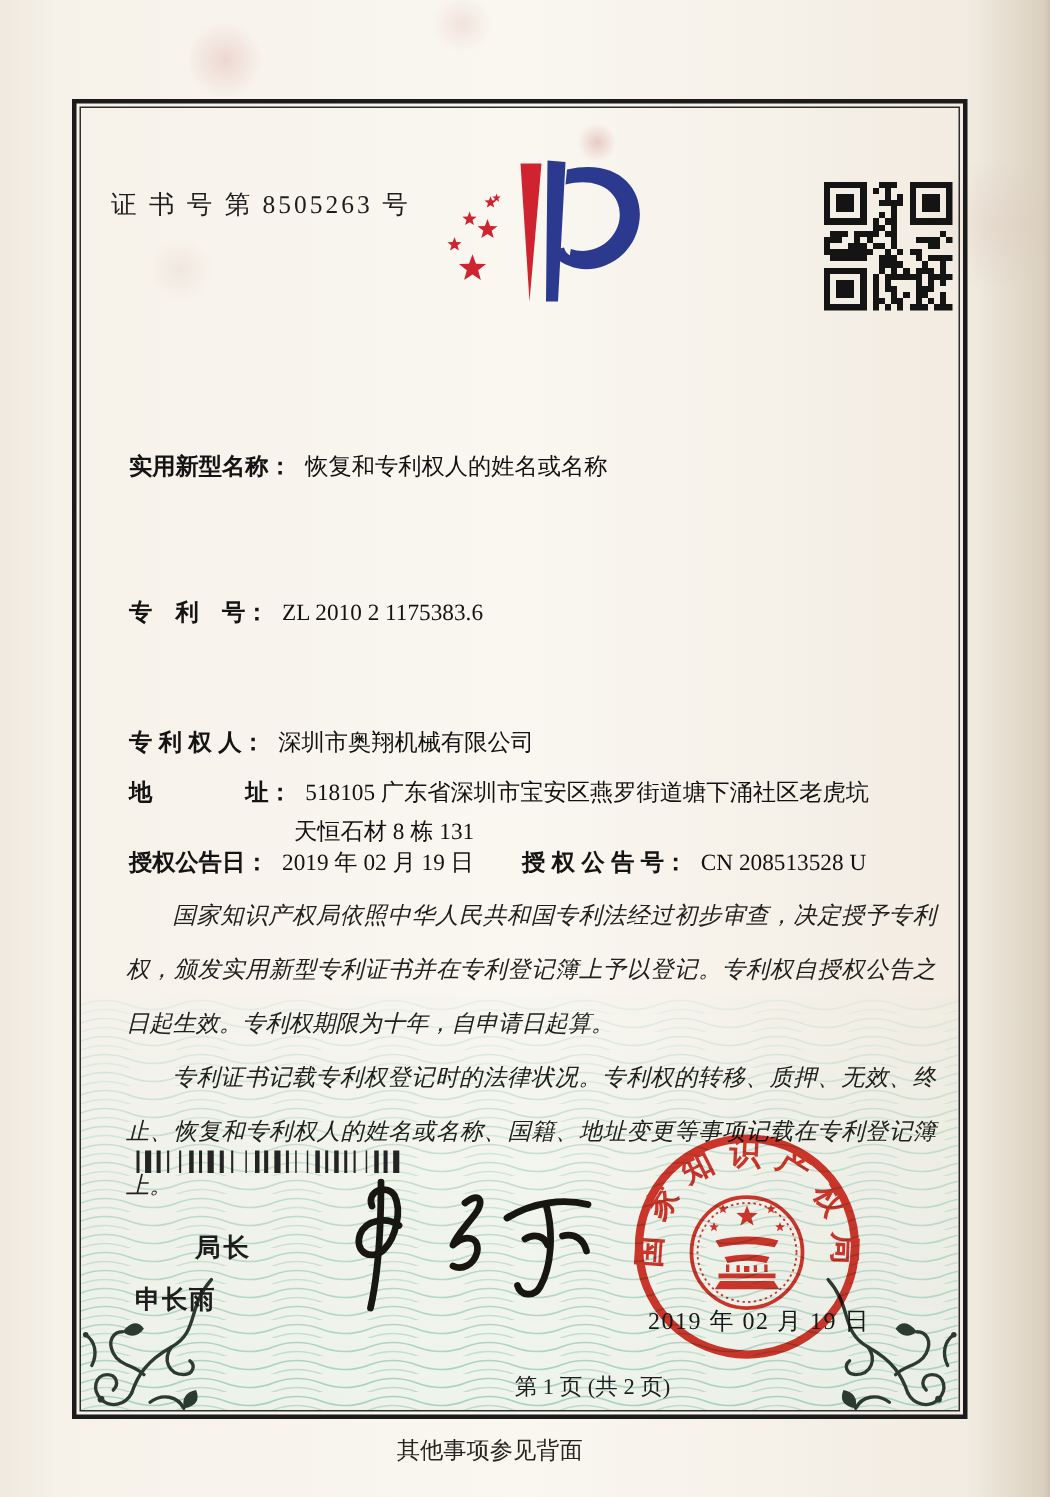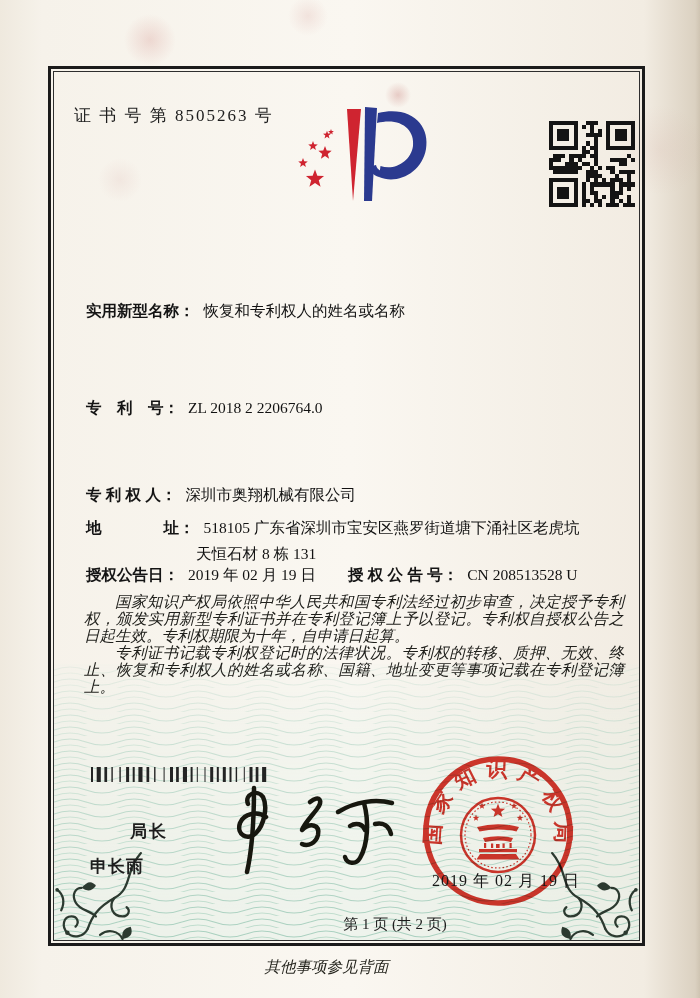--- a/index.html
+++ b/index.html
@@ -16,47 +16,47 @@
       linear-gradient(90deg,#efe9de 0%,#f6f2ea 6%,#faf7f1 50%,#f2ece2 92%,#dbd1c1 99.3%,#cfc4b2 100%),
       #f3eee5;
   }
   .abs { position:absolute; }
   .frame { left:48px; top:66px; width:597px; height:880px; border:3px solid #1b1b1b; z-index:1; }
   .frame-inner { position:absolute; inset:2px; border:1px solid #2e2e2e; }
   .waves { left:54px; top:664px; width:585px; height:276px; z-index:2; }
   .flourish { width:94px; height:94px; z-index:3; }
   .flourish-left { left:51px; top:849px; }
   .flourish-right { left:548px; top:849px; transform:scaleX(-1); }
-  .cert-number { left:74px; top:104px; font-size:17px; letter-spacing:2px; z-index:4; }
+  .cert-number { left:74px; top:125px; font-size:17px; letter-spacing:2px; z-index:4; }
   .logo { left:283px; top:101px; width:150px; height:108px; z-index:4; }
   .qr { left:549px; top:121px; width:86px; height:86px; z-index:4; }
   .title { left:48px; width:597px; top:220px; text-align:center; font-size:39px; font-weight:bold;
            letter-spacing:7px; z-index:4; color:#161616; }
   .frow { left:86px; font-size:15.5px; z-index:4; white-space:nowrap; }
   .flabel { font-family:"Liberation Sans","DejaVu Sans",sans-serif; font-weight:bold; color:#141414; }
   .fvalue { margin-left:9px; color:#121212; }
   .row-name { top:301px; } .row-inventor { top:356px; } .row-patentno { top:398px; }
   .row-filing { top:442px; } .row-patentee { top:485px; } .row-addr1 { top:518px; }
   .row-addr2 { top:544px; left:196px; } .row-grant { top:565px; width:545px; }
   .grant2 { position:absolute; left:262px; top:0; }
-  .body-text { left:84px; top:593px; width:540px; font-size:15.5px; line-height:17px;
+  .body-text { left:84px; top:593px; width:540px; font-size:15.5px; line-height:36px;
                text-align:justify; font-style:italic; z-index:4; color:#20201c; }
   .body-text p { text-indent:2em; }
   .barcode { left:90px; top:766px; width:182px; height:18px; z-index:4; }
   .director-title { left:90px; top:820px; font-family:"Liberation Sans","DejaVu Sans",sans-serif;
                     font-weight:bold; font-size:17px; z-index:4; letter-spacing:2px;margin-left:40px; }
   .director-name { left:90px; top:855px; font-family:"Liberation Sans","DejaVu Sans",sans-serif;
                    font-weight:bold; font-size:17px; z-index:4; letter-spacing:1px; }
   .signature { left:214px; top:776px; width:195px; height:106px; z-index:4; }
   .seal { left:416px; top:747px; width:164px; height:170px; z-index:5; mix-blend-mode:multiply; opacity:.93; }
   .seal-date { left:413px; top:871px; width:186px; text-align:center; font-size:16px;
                letter-spacing:1px; z-index:6; color:#171717; }
   .page-info { left:48px; width:694px; top:915px; text-align:center; font-size:15px; z-index:4; }
   .back-note { left:28px; width:597px; top:957px; text-align:center; font-size:15.5px;
-               font-style:italic; z-index:4; color:#26261f; }
+               z-index:4; color:#26261f; }
 </style>
 </head>
 <body>
 
 <div class="page">
 
   <svg class="abs waves" viewBox="0 0 585 276" preserveAspectRatio="none">
     <defs>
       <pattern id="wv" width="64" height="12" patternUnits="userSpaceOnUse">
         <path d="M0 6 Q16 0 32 6 T64 6" fill="none" stroke="#a9d0bf" stroke-width="1.1"></path>
@@ -273,21 +273,21 @@
           <rect x="2" y="16" width="3" height="3"></rect>
         </g>
       </svg>
   </div>
 
 
   <div class="abs frow row-name">
     <span class="flabel">实用新型名称：</span><span class="fvalue">恢复和专利权人的姓名或名称</span>
   </div>
   <div class="abs frow row-patentno">
-    <span class="flabel">专　利　号：</span><span class="fvalue">ZL 2018 2 2206764.0</span>
+    <span class="flabel">专　利　号：</span><span class="fvalue">ZL 2010 2 1175383.6</span>
   </div>
   <div class="abs frow row-patentee">
     <span class="flabel">专 利 权 人：</span><span class="fvalue">深圳市奥翔机械有限公司</span>
   </div>
   <div class="abs frow row-addr1">
     <span class="flabel">地　　　　址：</span><span class="fvalue">518105 广东省深圳市宝安区燕罗街道塘下涌社区老虎坑</span>
   </div>
   <div class="abs frow row-addr2">
     <span class="fvalue" style="margin-left:0">天恒石材 8 栋 131</span>
   </div>

